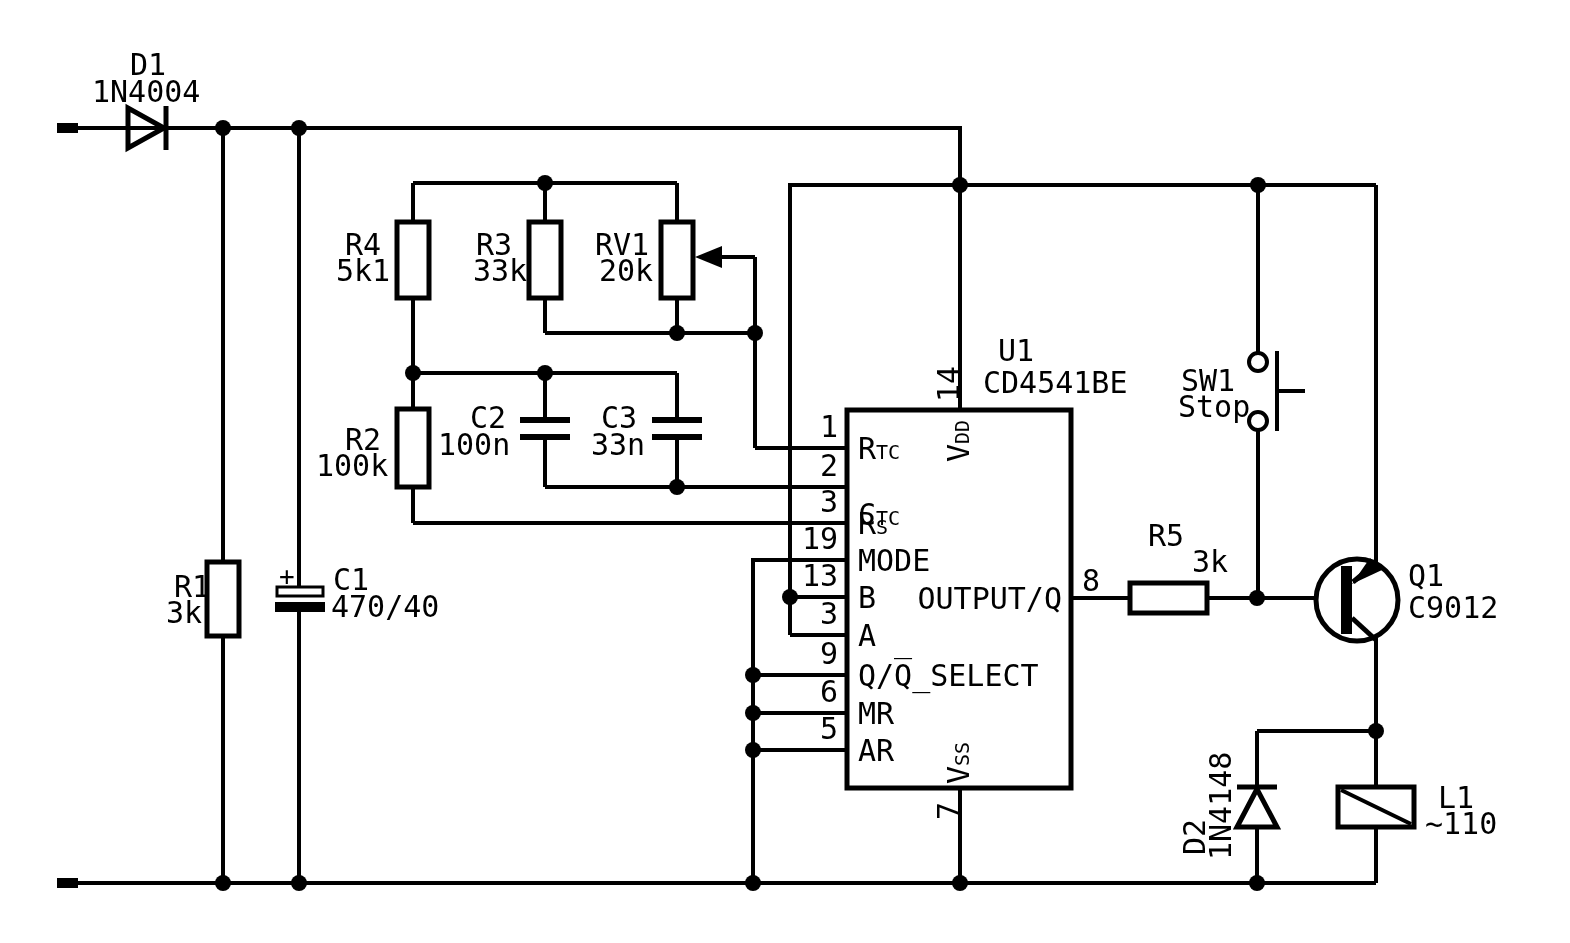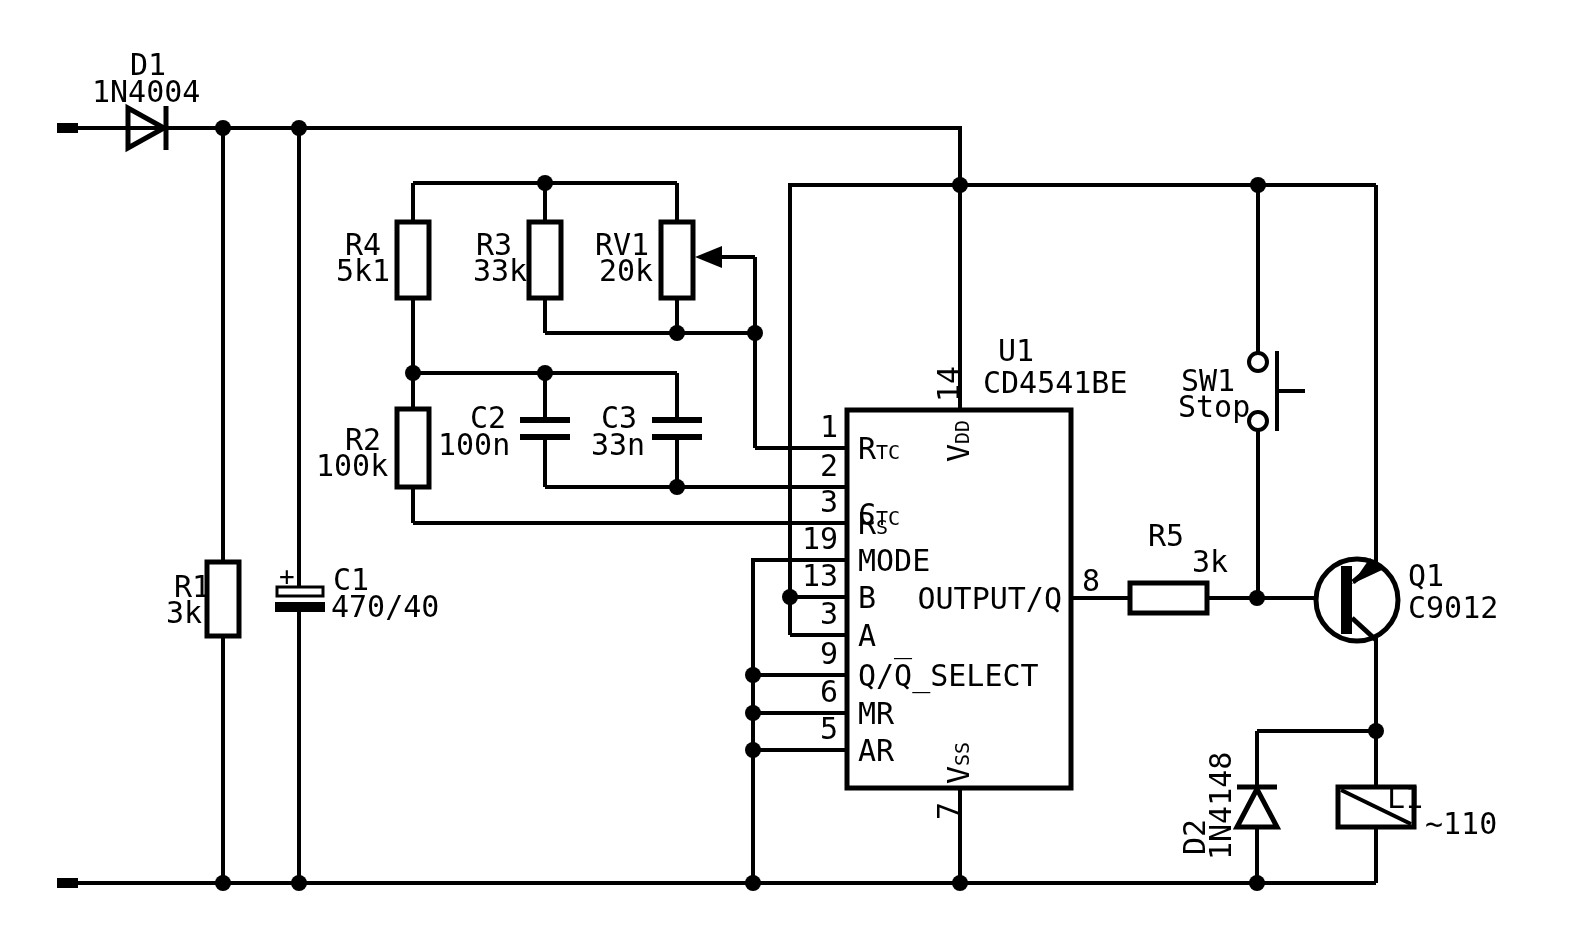--- a/index.html
+++ b/index.html
@@ -190,21 +190,21 @@
 
 <div class="lbl" style="left:1181px;top:366px">SW1</div>
 <div class="lbl" style="left:1178px;top:392px">Stop</div>
 
 <div class="lbl" style="left:1408px;top:561px">Q1</div>
 <div class="lbl" style="left:1408px;top:593px">C9012</div>
 
 <div class="lbl rot" style="left:1180px;top:855px">D2</div>
 <div class="lbl rot" style="left:1206px;top:860px">1N4148</div>
 
-<div class="lbl" style="left:1387px;top:783px">L1</div>
+<div class="lbl" style="left:1438px;top:783px">L1</div>
 <div class="lbl" style="left:1425px;top:809px">~110</div>
 
 <div class="pnum" style="left:772px;top:412px">1</div>
 <div class="pnum" style="left:772px;top:451px">2</div>
 <div class="pnum" style="left:772px;top:487px">3</div>
 <div class="pnum" style="left:772px;top:524px">19</div>
 <div class="pnum" style="left:772px;top:561px">13</div>
 <div class="pnum" style="left:772px;top:599px">3</div>
 <div class="pnum" style="left:772px;top:639px">9</div>
 <div class="pnum" style="left:772px;top:677px">6</div>

